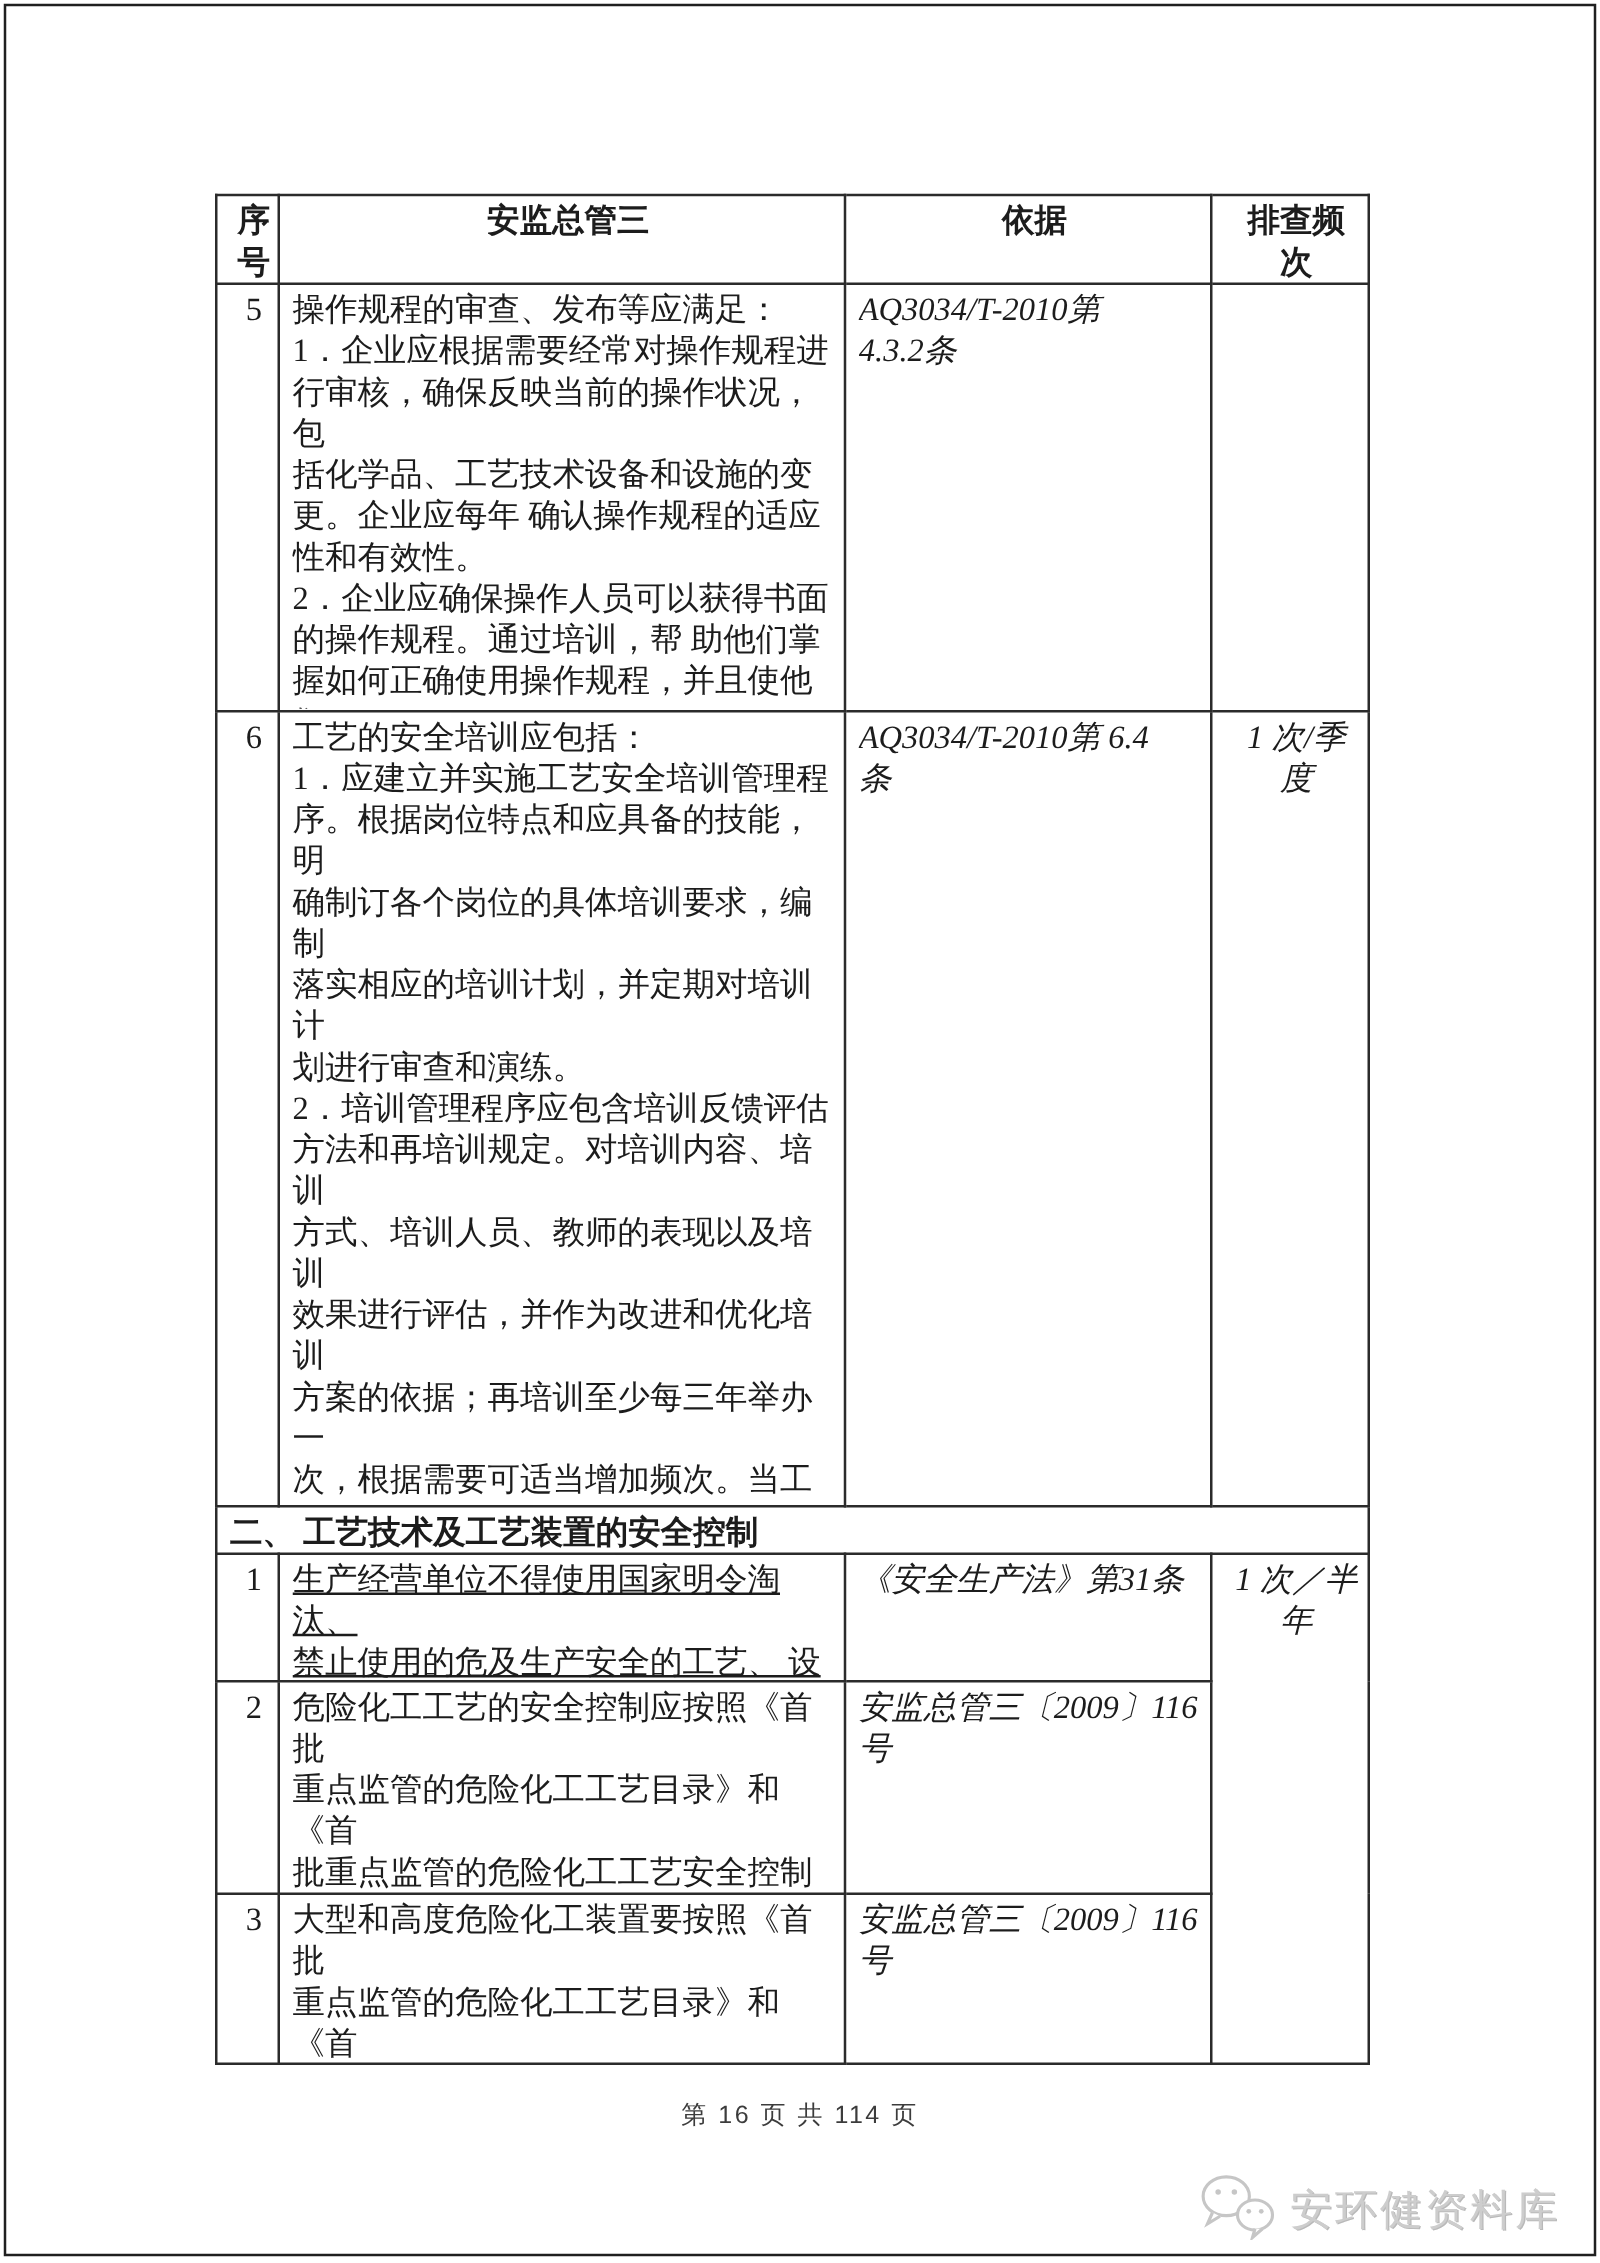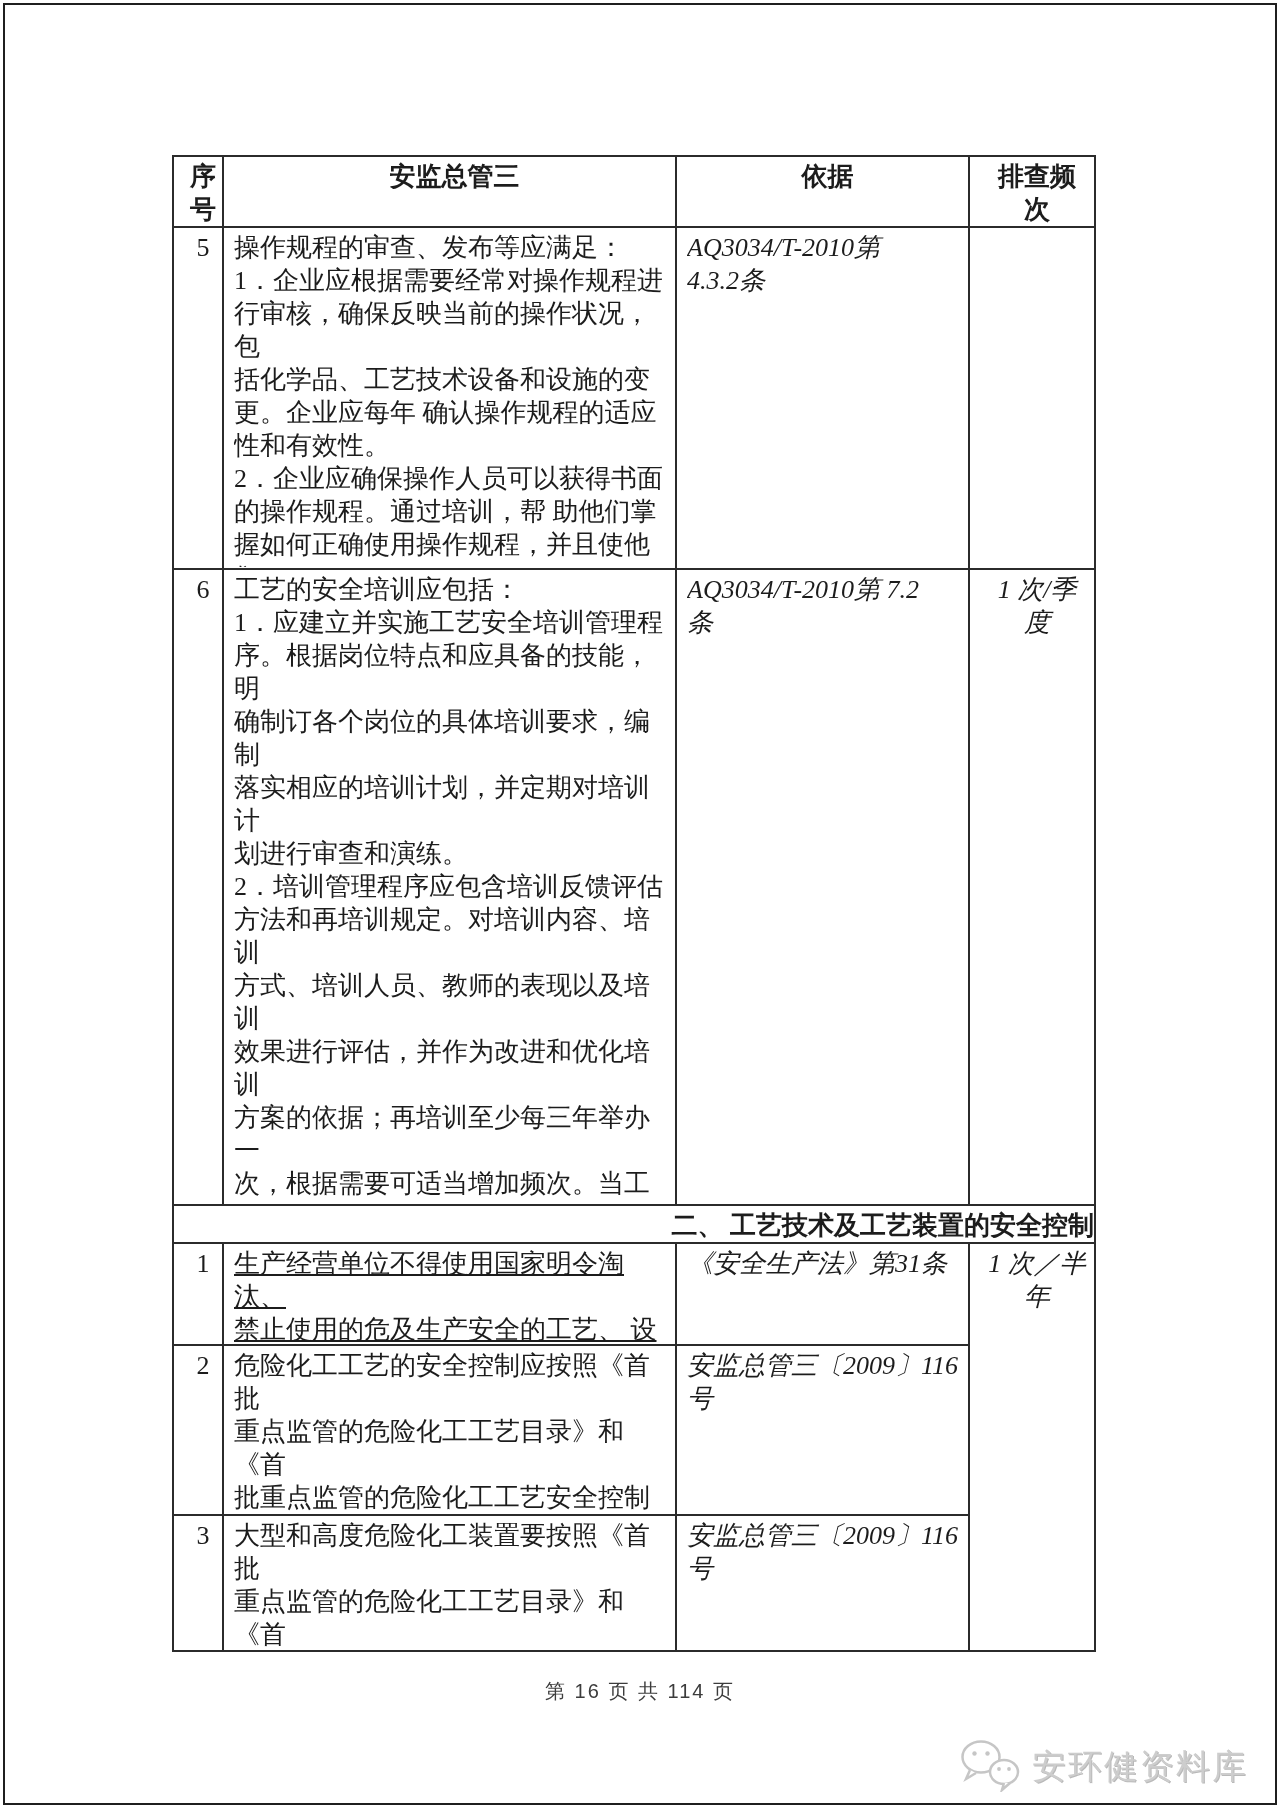--- a/index.html
+++ b/index.html
@@ -37,21 +37,21 @@
     text-align:center;padding:0;
     font-size:26px;
   }
   td.num-mid{vertical-align:middle;}
   td.num-r5{vertical-align:top;padding-top:72px;}
   td.num-r6{vertical-align:top;padding-top:168px;}
   td.basis{padding-left:14px;}
   td.freq{padding-left:12px;text-align:center;}
   td.section{
     font-weight:bold;font-size:27px;
-    padding:2px 0 0 8px;vertical-align:middle;text-align:right;
+    padding:2px 0 0 8px;vertical-align:middle;
   }
   .clip{overflow:hidden;white-space:pre-line;}
   .clip.r5{height:336px;}
   .clip.r6{height:630px;}
   .clip.s1{height:97px;text-decoration:underline;}
   .clip.s2{height:165px;}
   .clip.s3{height:131px;}
   .clip.two{height:70px;font-style:italic;}
   tr.row-hdr{height:63px;}
   tr.row-5{height:342px;}
@@ -131,21 +131,21 @@
 效果进行评估，并作为改进和优化培训
 方案的依据；再培训至少每三年举办一
 次，根据需要可适当增加频次。当工艺
 技术、工艺设备发生变更时，需要按照
 变更管理程序的要求，就变更的内容和
 要求告知或培训操作人员及其他相关
 人员。
 3．应保存好员工的培训记录。包括员
 工的姓名、培训时间和培训 效果等都
 要以记录形式保存。</div></td>
-      <td class="basis"><div class="clip two">AQ3034/T-2010第 7.2
+      <td class="basis"><div class="clip two">AQ3034/T-2010第 6.4
 条</div></td>
       <td class="freq"><div class="clip two">1 次/季
 度</div></td>
     </tr>
 
     <tr class="row-sec">
       <td class="section" colspan="4">二、 工艺技术及工艺装置的安全控制</td>
     </tr>
 
     <tr class="row-s1">

